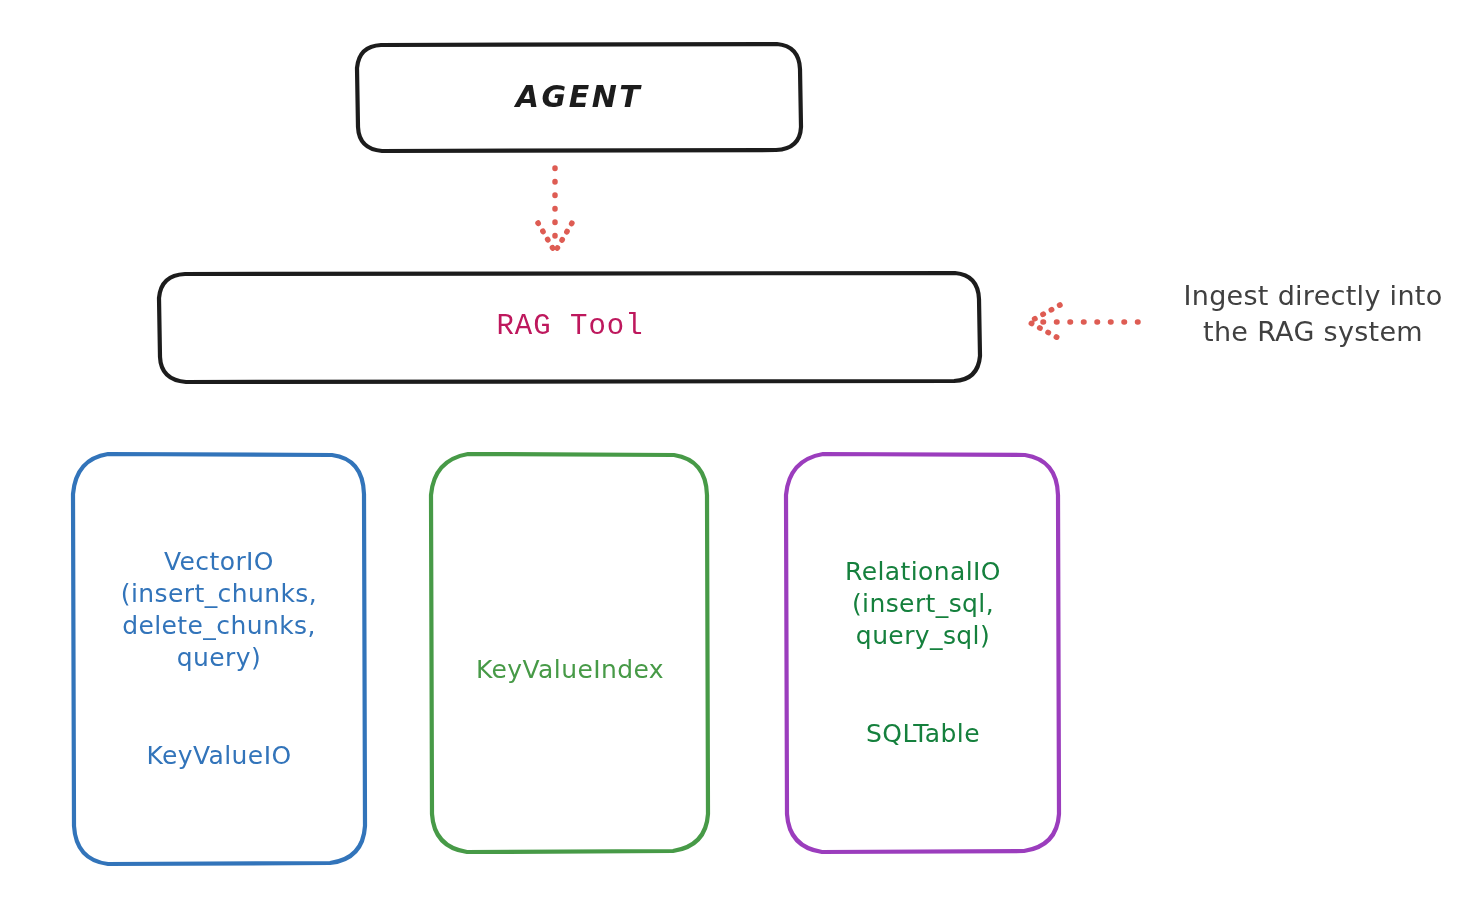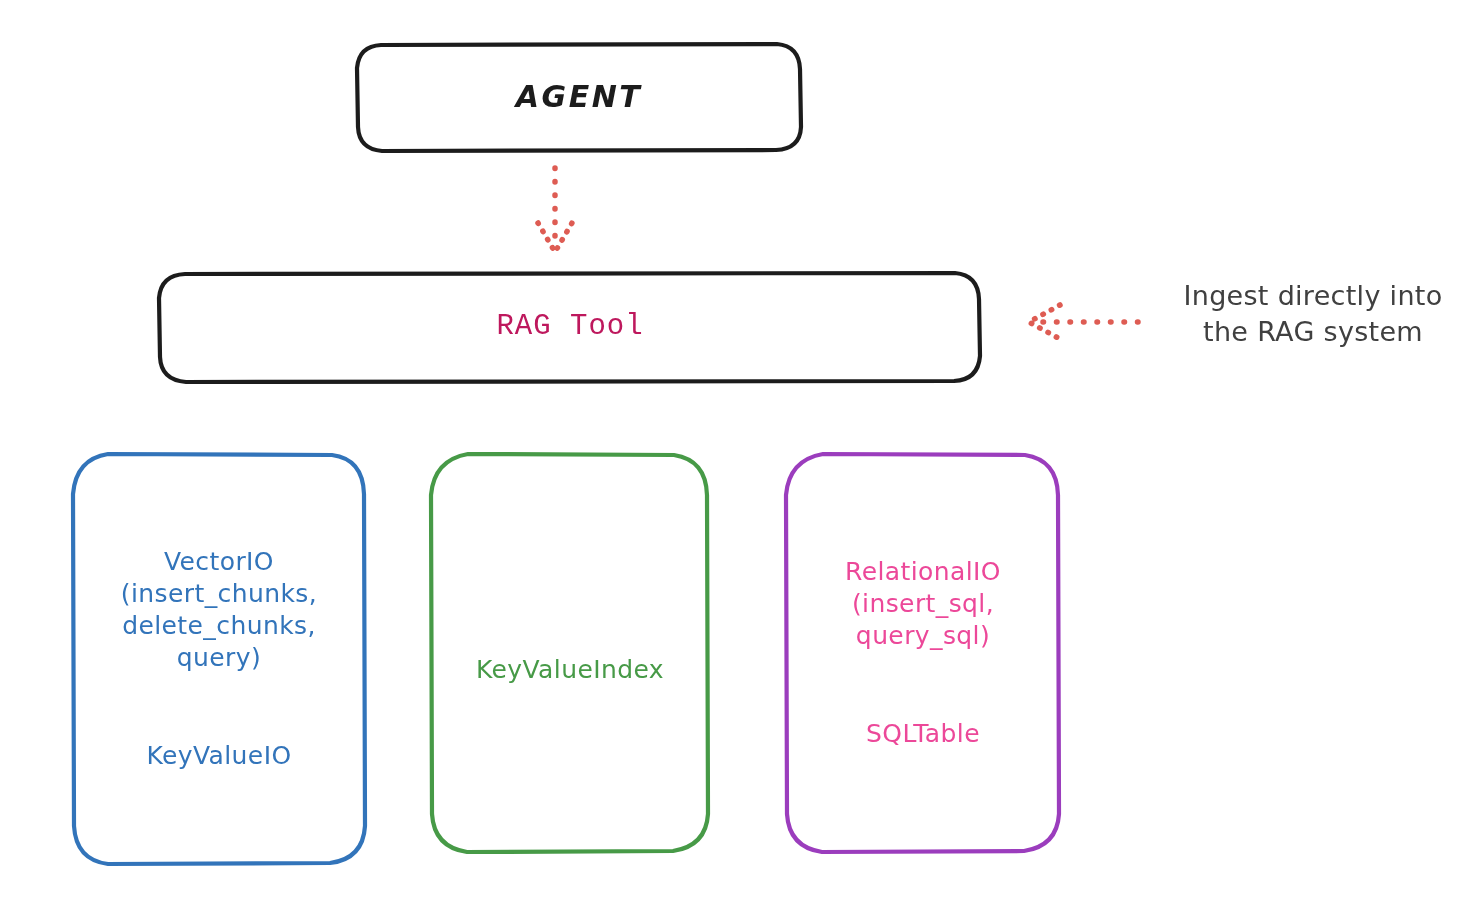--- a/index.html
+++ b/index.html
@@ -88,21 +88,21 @@
   .api-node .node-label {
     font-size: 25px;
     font-weight: 500;
   }
   #vector-node  { left: 70px;  width: 298px; height: 418px; }
   #keyvalue-node{ left: 428px; width: 284px; height: 406px; }
   #relational-node { left: 783px; width: 280px; height: 406px; }
 
   #vector-node .node-label     { color: #3274ba; }
   #keyvalue-node .node-label   { color: #479a47; }
-  #relational-node .node-label { color: #ec4899; }
+  #relational-node .node-label { color: #15803d; }
 
   .api-block { display: block; }
   .api-block.spacer-top { margin-top: 34px; }
 
   
   #ingest-note {
     position: absolute;
     left: 1148px;
     top: 278px;
     width: 330px;

